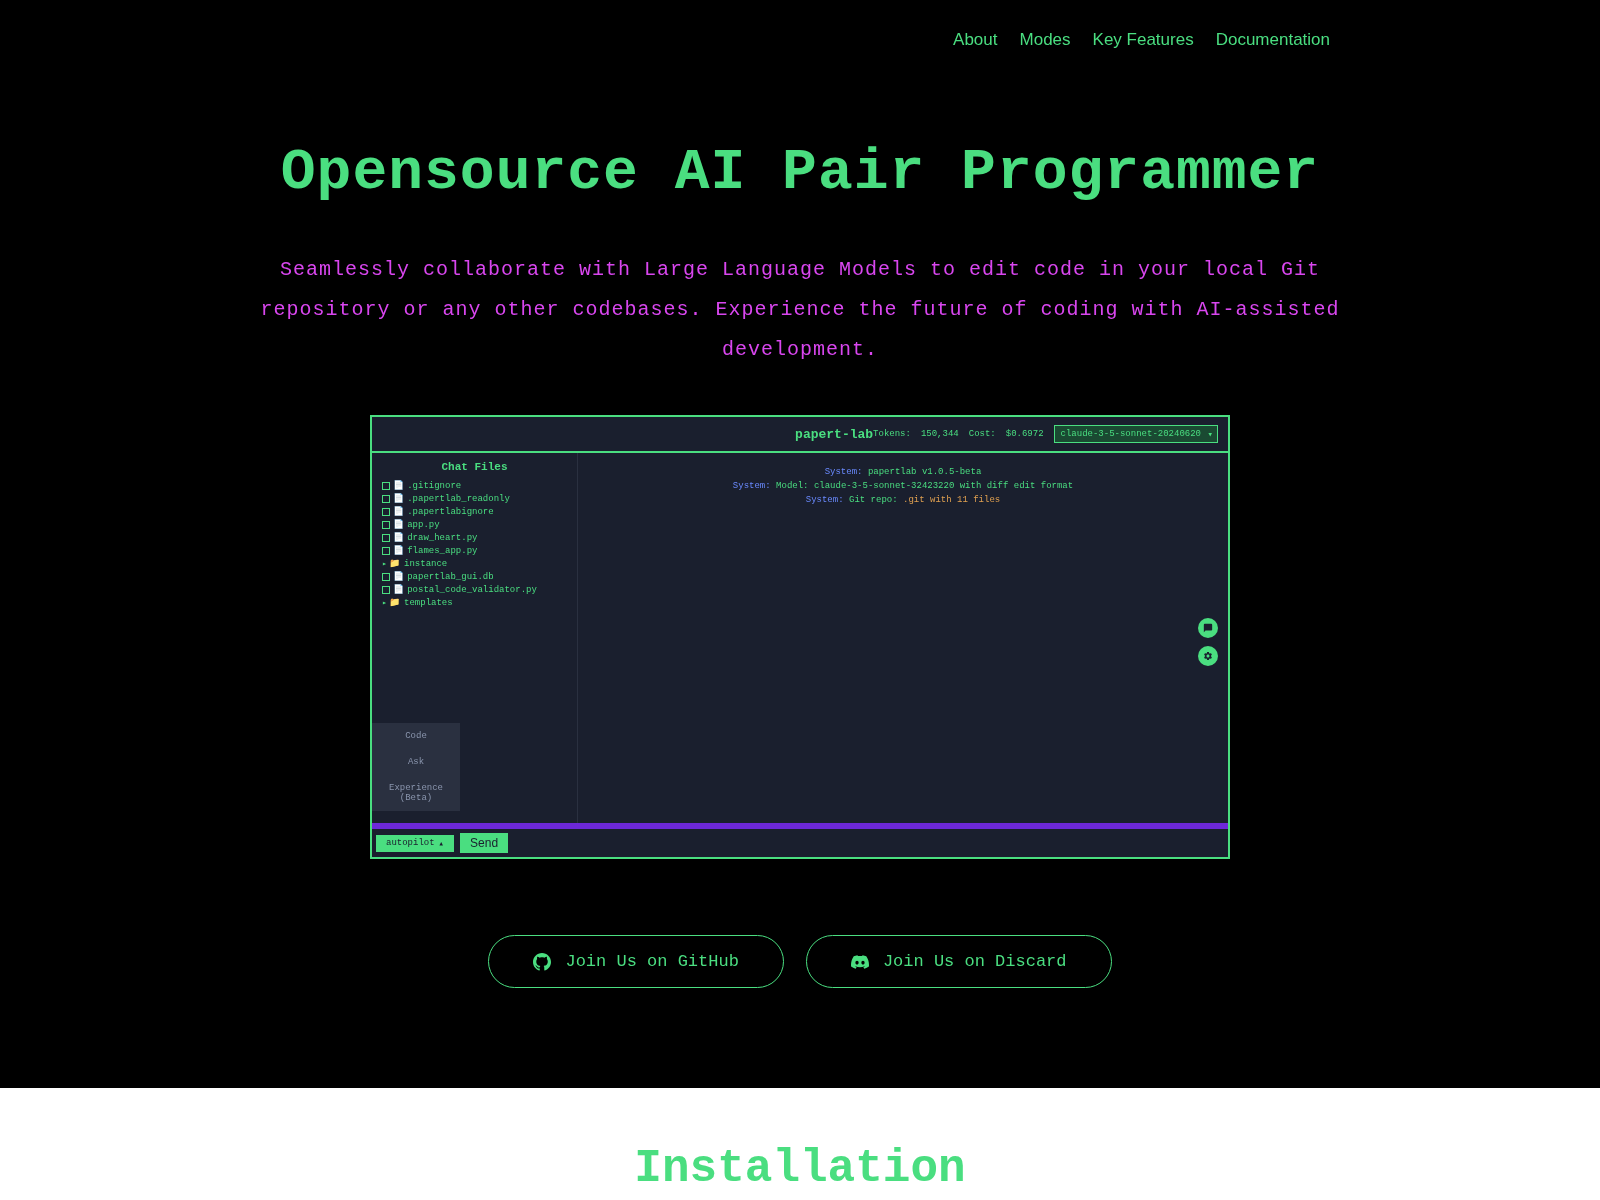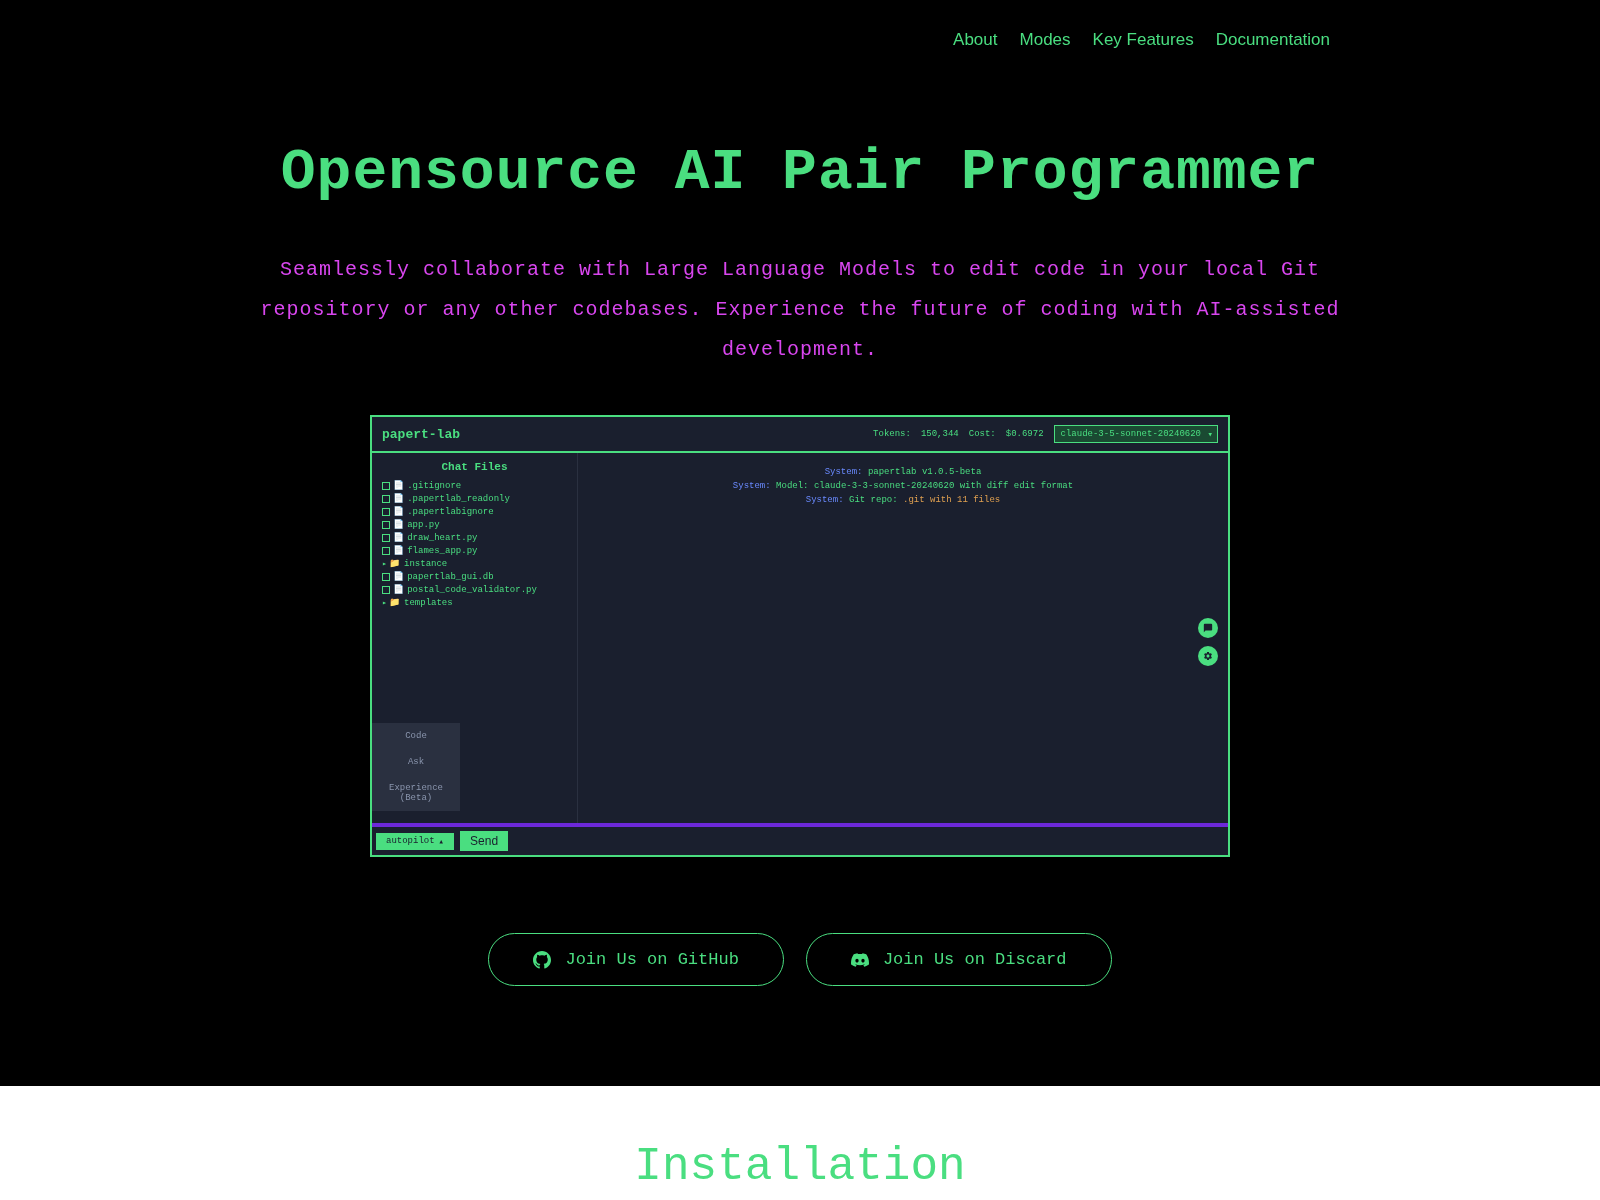--- a/index.html
+++ b/index.html
@@ -46,21 +46,21 @@
 }
 .app-window {
   width: 860px;
   margin: 0 auto;
   border: 2px solid #4ade80;
   background: #1a1f2e;
   font-size: 9px;
 }
 .app-header {
   display: flex;
-  justify-content: space-between;
+  justify-content: flex-end;
   align-items: center;
   padding: 8px 10px;
   border-bottom: 2px solid #4ade80;
 }
 .app-title {
   color: #4ade80;
   font-size: 13px;
   font-weight: 600;
 }
 .app-stats {
@@ -149,21 +149,21 @@
   display: flex;
   align-items: center;
   justify-content: center;
 }
 .fab svg { width: 10px; height: 10px; fill: #1a1f2e; }
 .app-footer {
   display: flex;
   align-items: center;
   padding: 4px;
   gap: 6px;
-  border-top: 4px solid #6d28d9;
+  border-top: 6px solid #6d28d9;
 }
 .mode-btn {
   background: #4ade80;
   color: #1a1f2e;
   padding: 3px 10px;
   font-size: 9px;
   display: flex;
   align-items: center;
   gap: 4px;
 }
@@ -203,21 +203,21 @@
 }
 .cta svg { width: 18px; height: 18px; fill: #4ade80; }
 .install-section {
   background: #fff;
   padding: 55px 0 100px;
   text-align: center;
 }
 .install-section h2 {
   color: #4ade80;
   font-size: 46px;
-  font-weight: 400;
+  font-weight: 700;
 }
 </style>
 </head>
 <body>
 
 <div class="hero">
   <nav>
     <a>About</a>
     <a>Modes</a>
     <a>Key Features</a>
@@ -304,21 +304,21 @@
             <div class="mode-item">Experience (Beta)</div>
           </div>
         </div>
         <div class="main-panel">
           <div class="sys-line">
             <span class="sys-label">System:</span>
             <span class="sys-text">papertlab v1.0.5-beta</span>
           </div>
           <div class="sys-line">
             <span class="sys-label">System:</span>
-            <span class="sys-text">Model: claude-3-3-sonnet-20240620 with </span><span class="sys-text">diff</span><span class="sys-text"> edit format</span>
+            <span class="sys-text">Model: claude-3-5-sonnet-32423220 with </span><span class="sys-text">diff</span><span class="sys-text"> edit format</span>
           </div>
           <div class="sys-line">
             <span class="sys-label">System:</span>
             <span class="sys-text">Git repo: </span><span class="sys-text2">.git with 11 files</span>
           </div>
           <div class="fabs">
             <div class="fab">
                 <svg viewBox="0 0 24 24">
                   <path d="M20 2H4c-1.1 0-2 .9-2 2v18l4-4h14c1.1 0 2-.9 2-2V4c0-1.1-.9-2-2-2z"></path>
                 </svg>

